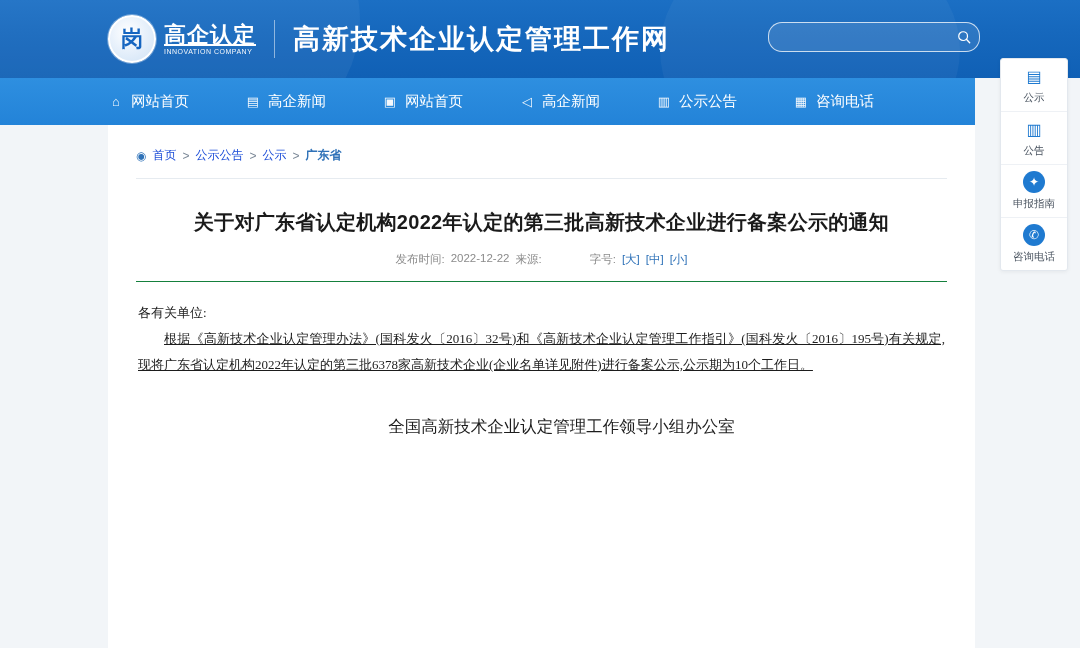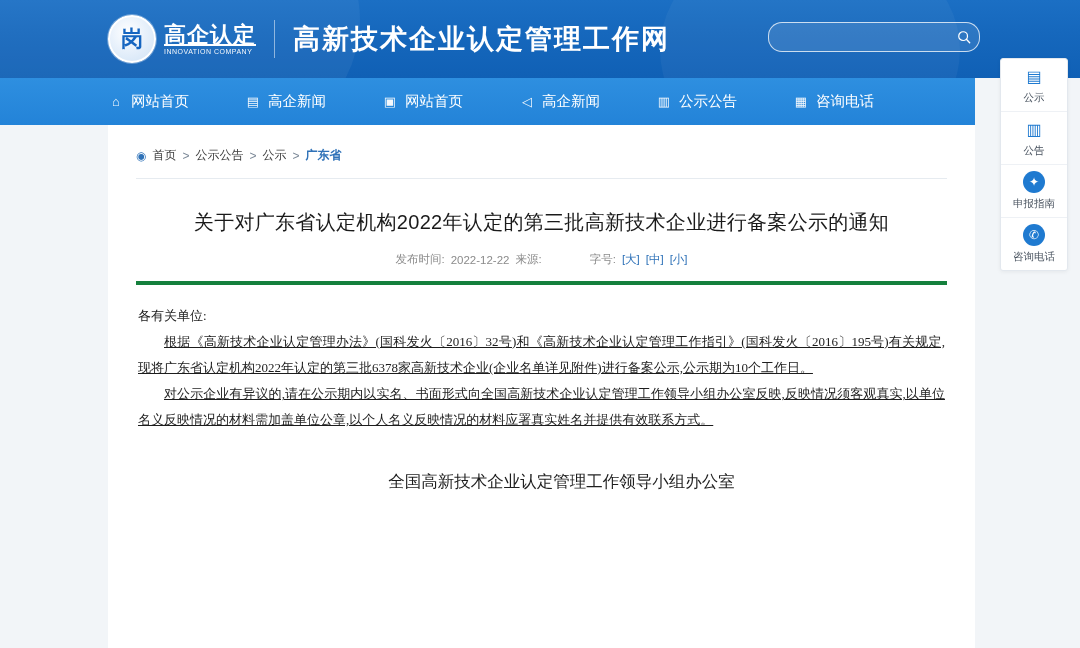--- a/index.html
+++ b/index.html
@@ -169,41 +169,40 @@
     display: flex;
     align-items: center;
     gap: 4px;
     font-size: 12px;
     color: #2f72b8;
     padding: 22px 0 14px 0;
     border-bottom: 1px solid #e6ebf0;
   }
   .pin-icon { color: #2f72b8; font-size: 12px; margin-right: 2px; }
   .bc-sep { color: #7b8897; margin: 0 2px; }
-  .bc-link { color: #404040; cursor: pointer; }
+  .bc-link { color: #1d4ed8; cursor: pointer; }
   .bc-current { color: #2f72b8; font-weight: bold; cursor: pointer; }
 
   .doc-title {
     text-align: center;
     font-size: 20px;
-    font-weight: normal;
+    font-weight: bold;
     color: #1a1a1a;
     padding: 30px 20px 0 20px;
     font-family: "Liberation Sans", sans-serif;
     letter-spacing: 0.3px;
   }
   .doc-meta {
     display: flex;
-    align-items: center;
     justify-content: center;
     gap: 6px;
     font-size: 11.5px;
     color: #8b8b8b;
     padding: 16px 0 14px 0;
-    border-bottom: 4px solid #15803d;
+    border-bottom: 1px solid #15803d;
   }
   .doc-meta .fs-label { margin-left: 36px; }
   .fs-opt { color: #2f72b8; cursor: pointer; }
 
   .doc-body {
     font-family: "Liberation Serif", serif;
     font-size: 13px;
     color: #1d1d1d;
     line-height: 2.0;
     padding: 18px 2px 10px 2px;
@@ -338,21 +337,20 @@
       <span></span>
       <span class="fs-label">字号:</span>
       <span class="fs-opt">[大]</span>
       <span class="fs-opt">[中]</span>
       <span class="fs-opt">[小]</span>
     </div>
 
     <div class="doc-body">
       <p>各有关单位:</p>
       <p class="indent">根据《高新技术企业认定管理办法》(国科发火〔2016〕32号)和《高新技术企业认定管理工作指引》(国科发火〔2016〕195号)有关规定,现将广东省认定机构2022年认定的第三批6378家高新技术企业(企业名单详见附件)进行备案公示,公示期为10个工作日。</p>
-      <p class="indent">对公示企业有异议的,请在公示期内以实名、书面形式向全国高新技术企业认定管理工作领导小组办公室反映,反映情况须客观真实,以单位名义反映情况的材料需加盖单位公章,以个人名义反映情况的材料应署真实姓名并提供有效联系方式。</p>
     </div>
 
     <div class="doc-sign">
       <div>全国高新技术企业认定管理工作领导小组办公室</div>
 
     </div>
   </div>
 
   <div class="side-rail">
     <div class="rail-item">

